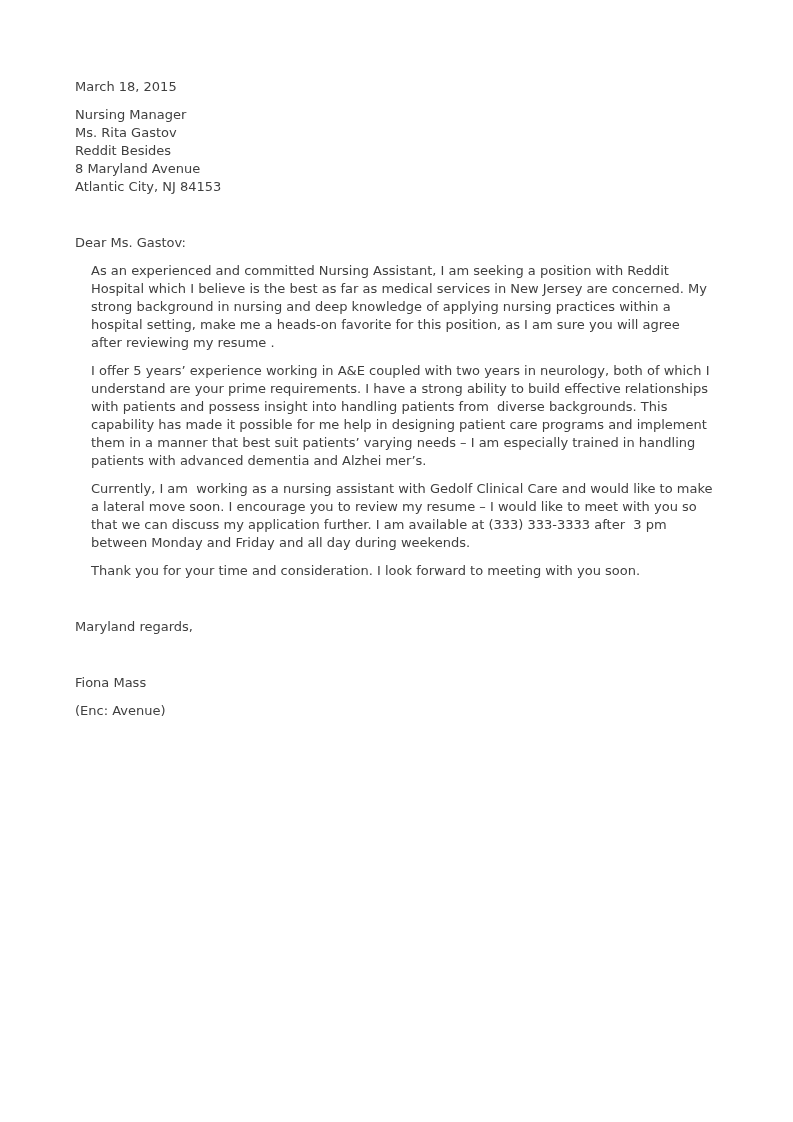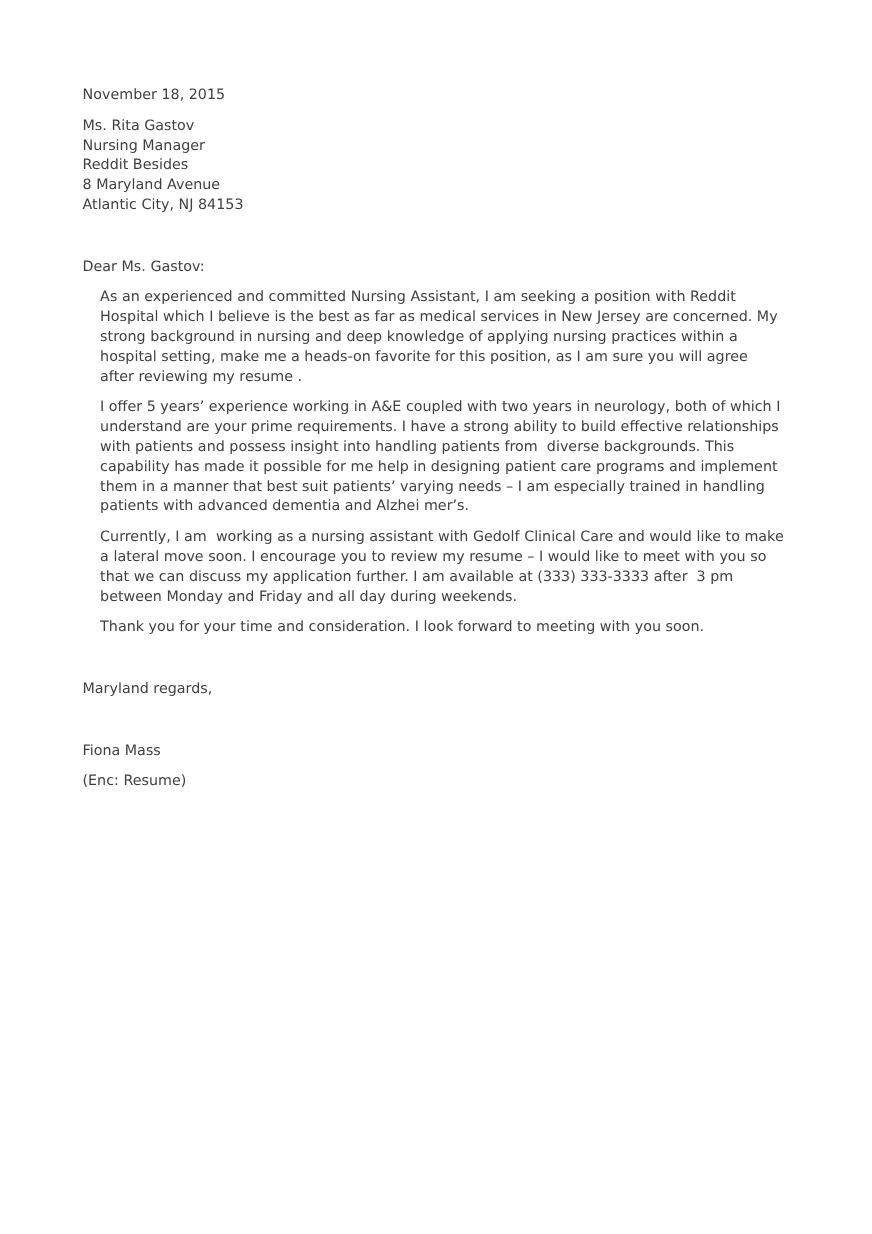--- a/index.html
+++ b/index.html
@@ -46,25 +46,25 @@
   .enclosure {
     margin-top: 10px;
     white-space: pre;
   }
 </style>
 </head>
 <body>
 
 <div class="page">
 
-  <div class="date">November 18, 2015</div>
+  <div class="date">March 18, 2015</div>
 
   <div class="recipient">
+    <div>Nursing Manager</div>
     <div>Ms. Rita Gastov</div>
-    <div>Nursing Manager</div>
     <div>Reddit Besides</div>
     <div>8 Maryland Avenue</div>
     <div>Atlantic City, NJ 84153</div>
   </div>
 
   <div class="salutation">Dear Ms. Gastov:</div>
 
   <p class="para">As an experienced and committed Nursing Assistant, I am seeking a position with Reddit
 Hospital which I believe is the best as far as medical services in New Jersey are concerned. My
 strong background in nursing and deep knowledge of applying nursing practices within a
@@ -83,15 +83,15 @@
 a lateral move soon. I encourage you to review my resume – I would like to meet with you so
 that we can discuss my application further. I am available at (333) 333-3333 after  3 pm
 between Monday and Friday and all day during weekends.</p>
 
   <p class="para">Thank you for your time and consideration. I look forward to meeting with you soon.</p>
 
   <div class="closing">Maryland regards,</div>
 
   <div class="signature">Fiona Mass</div>
 
-  <div class="enclosure">(Enc: Resume)</div>
+  <div class="enclosure">(Enc: Avenue)</div>
 
 </div>
 
 </body></html>

